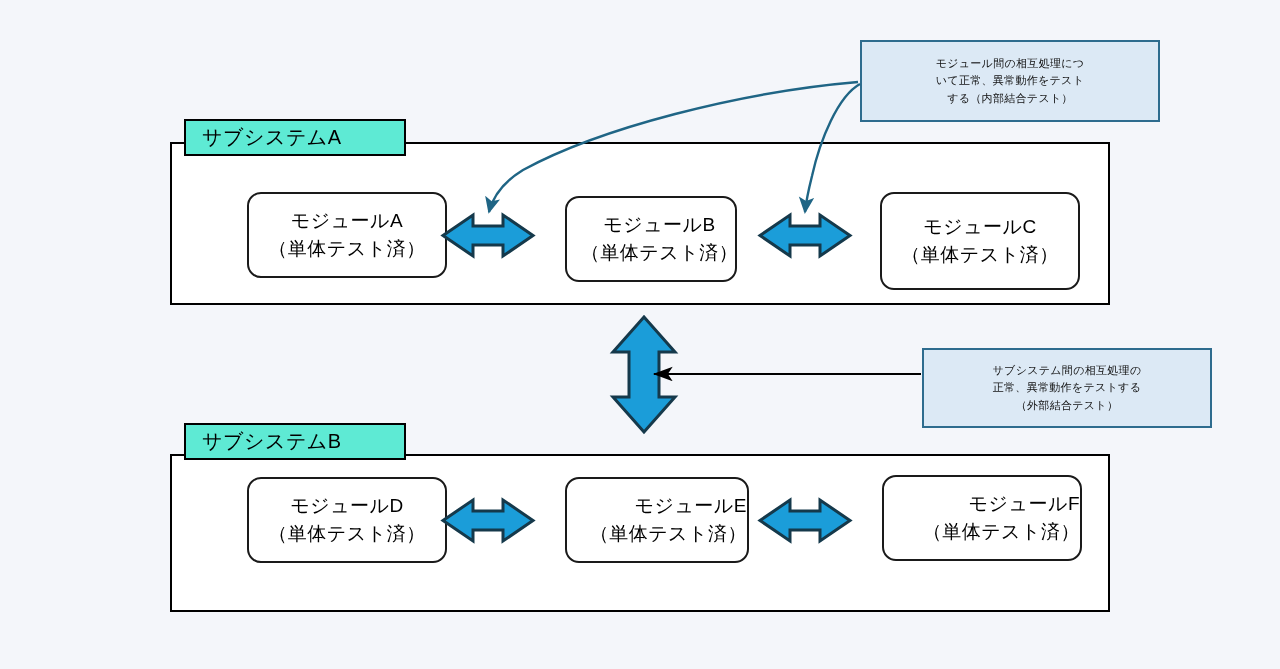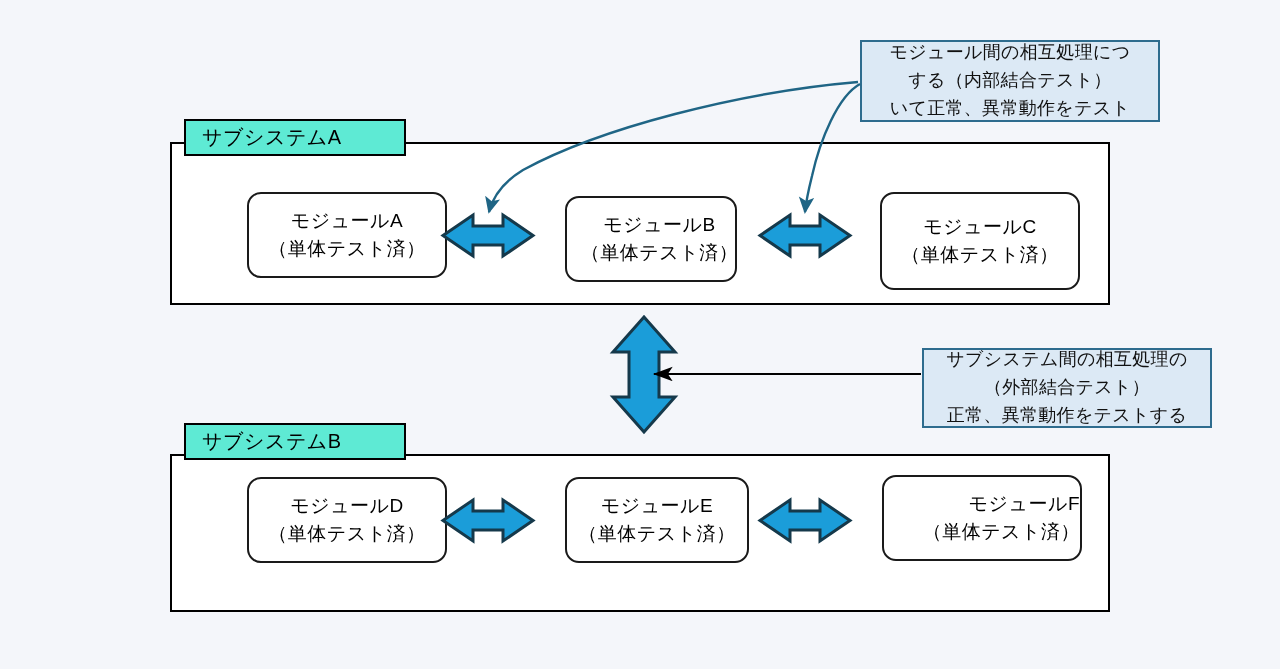--- a/index.html
+++ b/index.html
@@ -64,34 +64,34 @@
     color: #000000;
     z-index: 4;
     margin-left: 20px;
   }
   .module-line { white-space: nowrap; letter-spacing: 0.5px; }
 
   #module-a { left: 227px; top: 192px; width: 200px; height: 86px; }
   #module-b { left: 545px; top: 196px; width: 172px; height: 86px; padding-left: 17px; }
   #module-c { left: 860px; top: 192px; width: 200px; height: 98px; }
   #module-d { left: 227px; top: 477px; width: 200px; height: 86px; }
-  #module-e { left: 545px; top: 477px; width: 184px; height: 86px; }
+  #module-e { left: 545px; top: 477px; width: 184px; height: 86px; align-items: flex-end; }
   #module-f { left: 862px; top: 475px; width: 200px; height: 86px; align-items: flex-end; }
 
   
   .callout-box {
     position: absolute;
     background: #dce9f5;
     border: 2px solid #2e6c8e;
     box-sizing: border-box;
     display: flex;
     flex-direction: column;
     align-items: center;
     justify-content: center;
-    font-size: 18px;
+    font-size: 11px;
     line-height: 1.55;
     color: #111111;
     z-index: 7;
   }
   .callout-line { white-space: nowrap; letter-spacing: 0.3px; }
   #callout-internal { left: 860px; top: 40px; width: 300px; height: 82px; }
   #callout-external { left: 922px; top: 348px; width: 290px; height: 80px; }
 
   
   #arrow-layer { position: absolute; left: 0; top: 0; width: 1280px; height: 669px; z-index: 5; }
@@ -146,28 +146,28 @@
     <span class="module-line">モジュールE</span>
     <span class="module-line">（単体テスト済）</span>
   </div>
   <div class="module-box" id="module-f">
     <span class="module-line">モジュールF</span>
     <span class="module-line">（単体テスト済）</span>
   </div>
 
   <div class="callout-box" id="callout-internal">
     <span class="callout-line">モジュール間の相互処理につ</span>
+    <span class="callout-line">いて正常、異常動作をテスト</span>
     <span class="callout-line">する（内部結合テスト）</span>
-    <span class="callout-line">いて正常、異常動作をテスト</span>
   </div>
 
   <div class="callout-box" id="callout-external">
     <span class="callout-line">サブシステム間の相互処理の</span>
+    <span class="callout-line">正常、異常動作をテストする</span>
     <span class="callout-line">（外部結合テスト）</span>
-    <span class="callout-line">正常、異常動作をテストする</span>
   </div>
 
   <svg id="curve-layer" viewBox="0 0 1280 669" xmlns="http://www.w3.org/2000/svg">
     <defs>
       <marker id="teal-head" markerWidth="9" markerHeight="9" refX="6.2" refY="3.2" orient="auto" markerUnits="strokeWidth">
         <path d="M0,0 L7,3.2 L0,6.4 L1.6,3.2 Z" fill="#1f6585"></path>
       </marker>
       <marker id="black-head" markerWidth="11" markerHeight="9" refX="8.5" refY="3.3" orient="auto" markerUnits="strokeWidth">
         <path d="M0,0 L9,3.3 L0,6.6 L2.2,3.3 Z" fill="#000000"></path>
       </marker>

